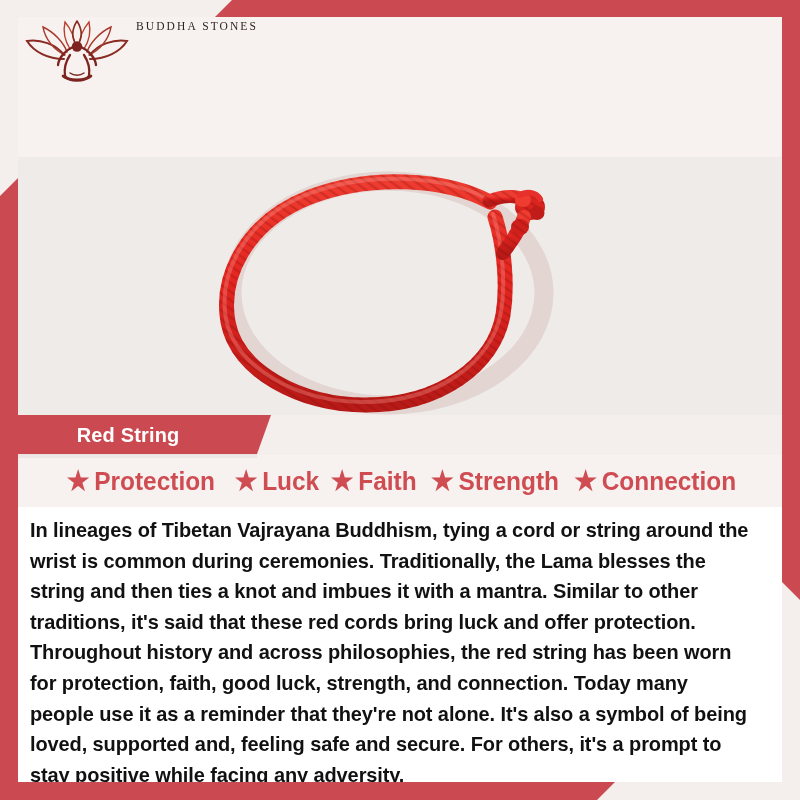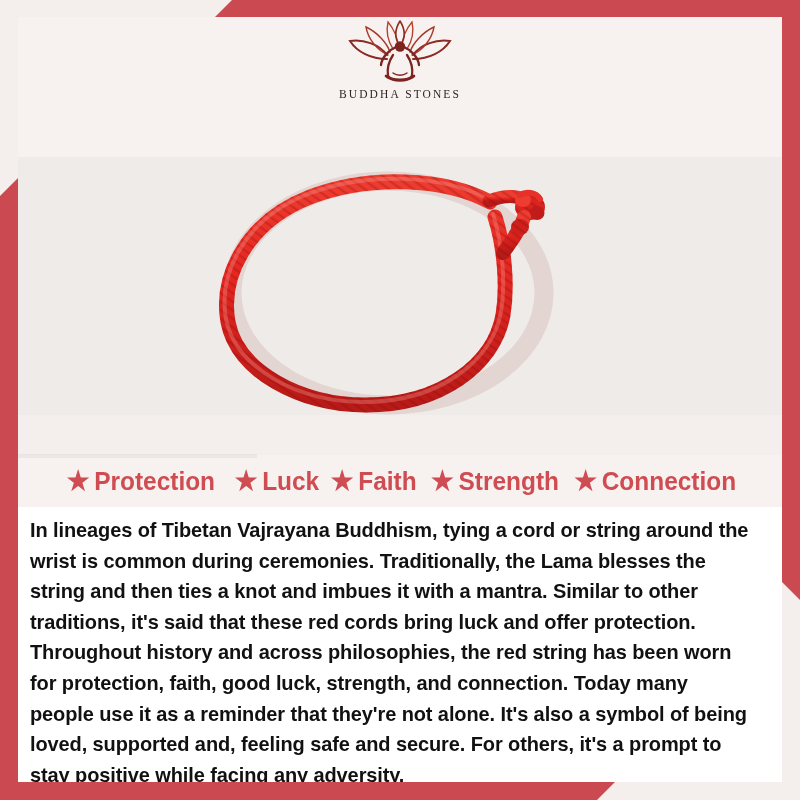--- a/index.html
+++ b/index.html
@@ -70,22 +70,21 @@
     background: #f7f2ef;
     z-index: 2;
   }
 
   .logo-wrap {
     position: absolute;
     top: 2px;
     left: 0;
     right: 0;
     display: flex;
-    flex-direction: column;
-    align-items: center;
+    flex-direction: row;
   }
   .logo-mark { width: 118px; height: 68px; display: block; }
   .logo-text {
     margin-top: 1px;
     font-family: "Liberation Serif", serif;
     font-size: 11.5px;
     letter-spacing: 2.1px;
     color: #2e2420;
     text-align: center;
   }
@@ -286,20 +285,23 @@
       </g>
 
       <path d="M334 52 C330 66 320 78 313 88" fill="none" stroke="url(#cordGrad)" stroke-width="14" stroke-linecap="round"></path>
       <path d="M334 52 C330 66 320 78 313 88" fill="none" stroke="url(#braid)" stroke-width="14" stroke-linecap="round"></path>
       <ellipse cx="330" cy="62" rx="9" ry="8" fill="#cf201c"></ellipse>
       <ellipse cx="330" cy="62" rx="9" ry="8" fill="url(#braid)"></ellipse>
     </svg>
   </div>
 
   <div class="label-shadow"></div>
+  <div class="label-band">
+    <span>Red String</span>
+  </div>
 
   <div class="features">
     <div class="feature">
       <span class="star">★</span>
       <span>Protection</span>
     </div>
     <div class="feature">
       <span class="star">★</span>
       <span>Luck</span>
     </div>

